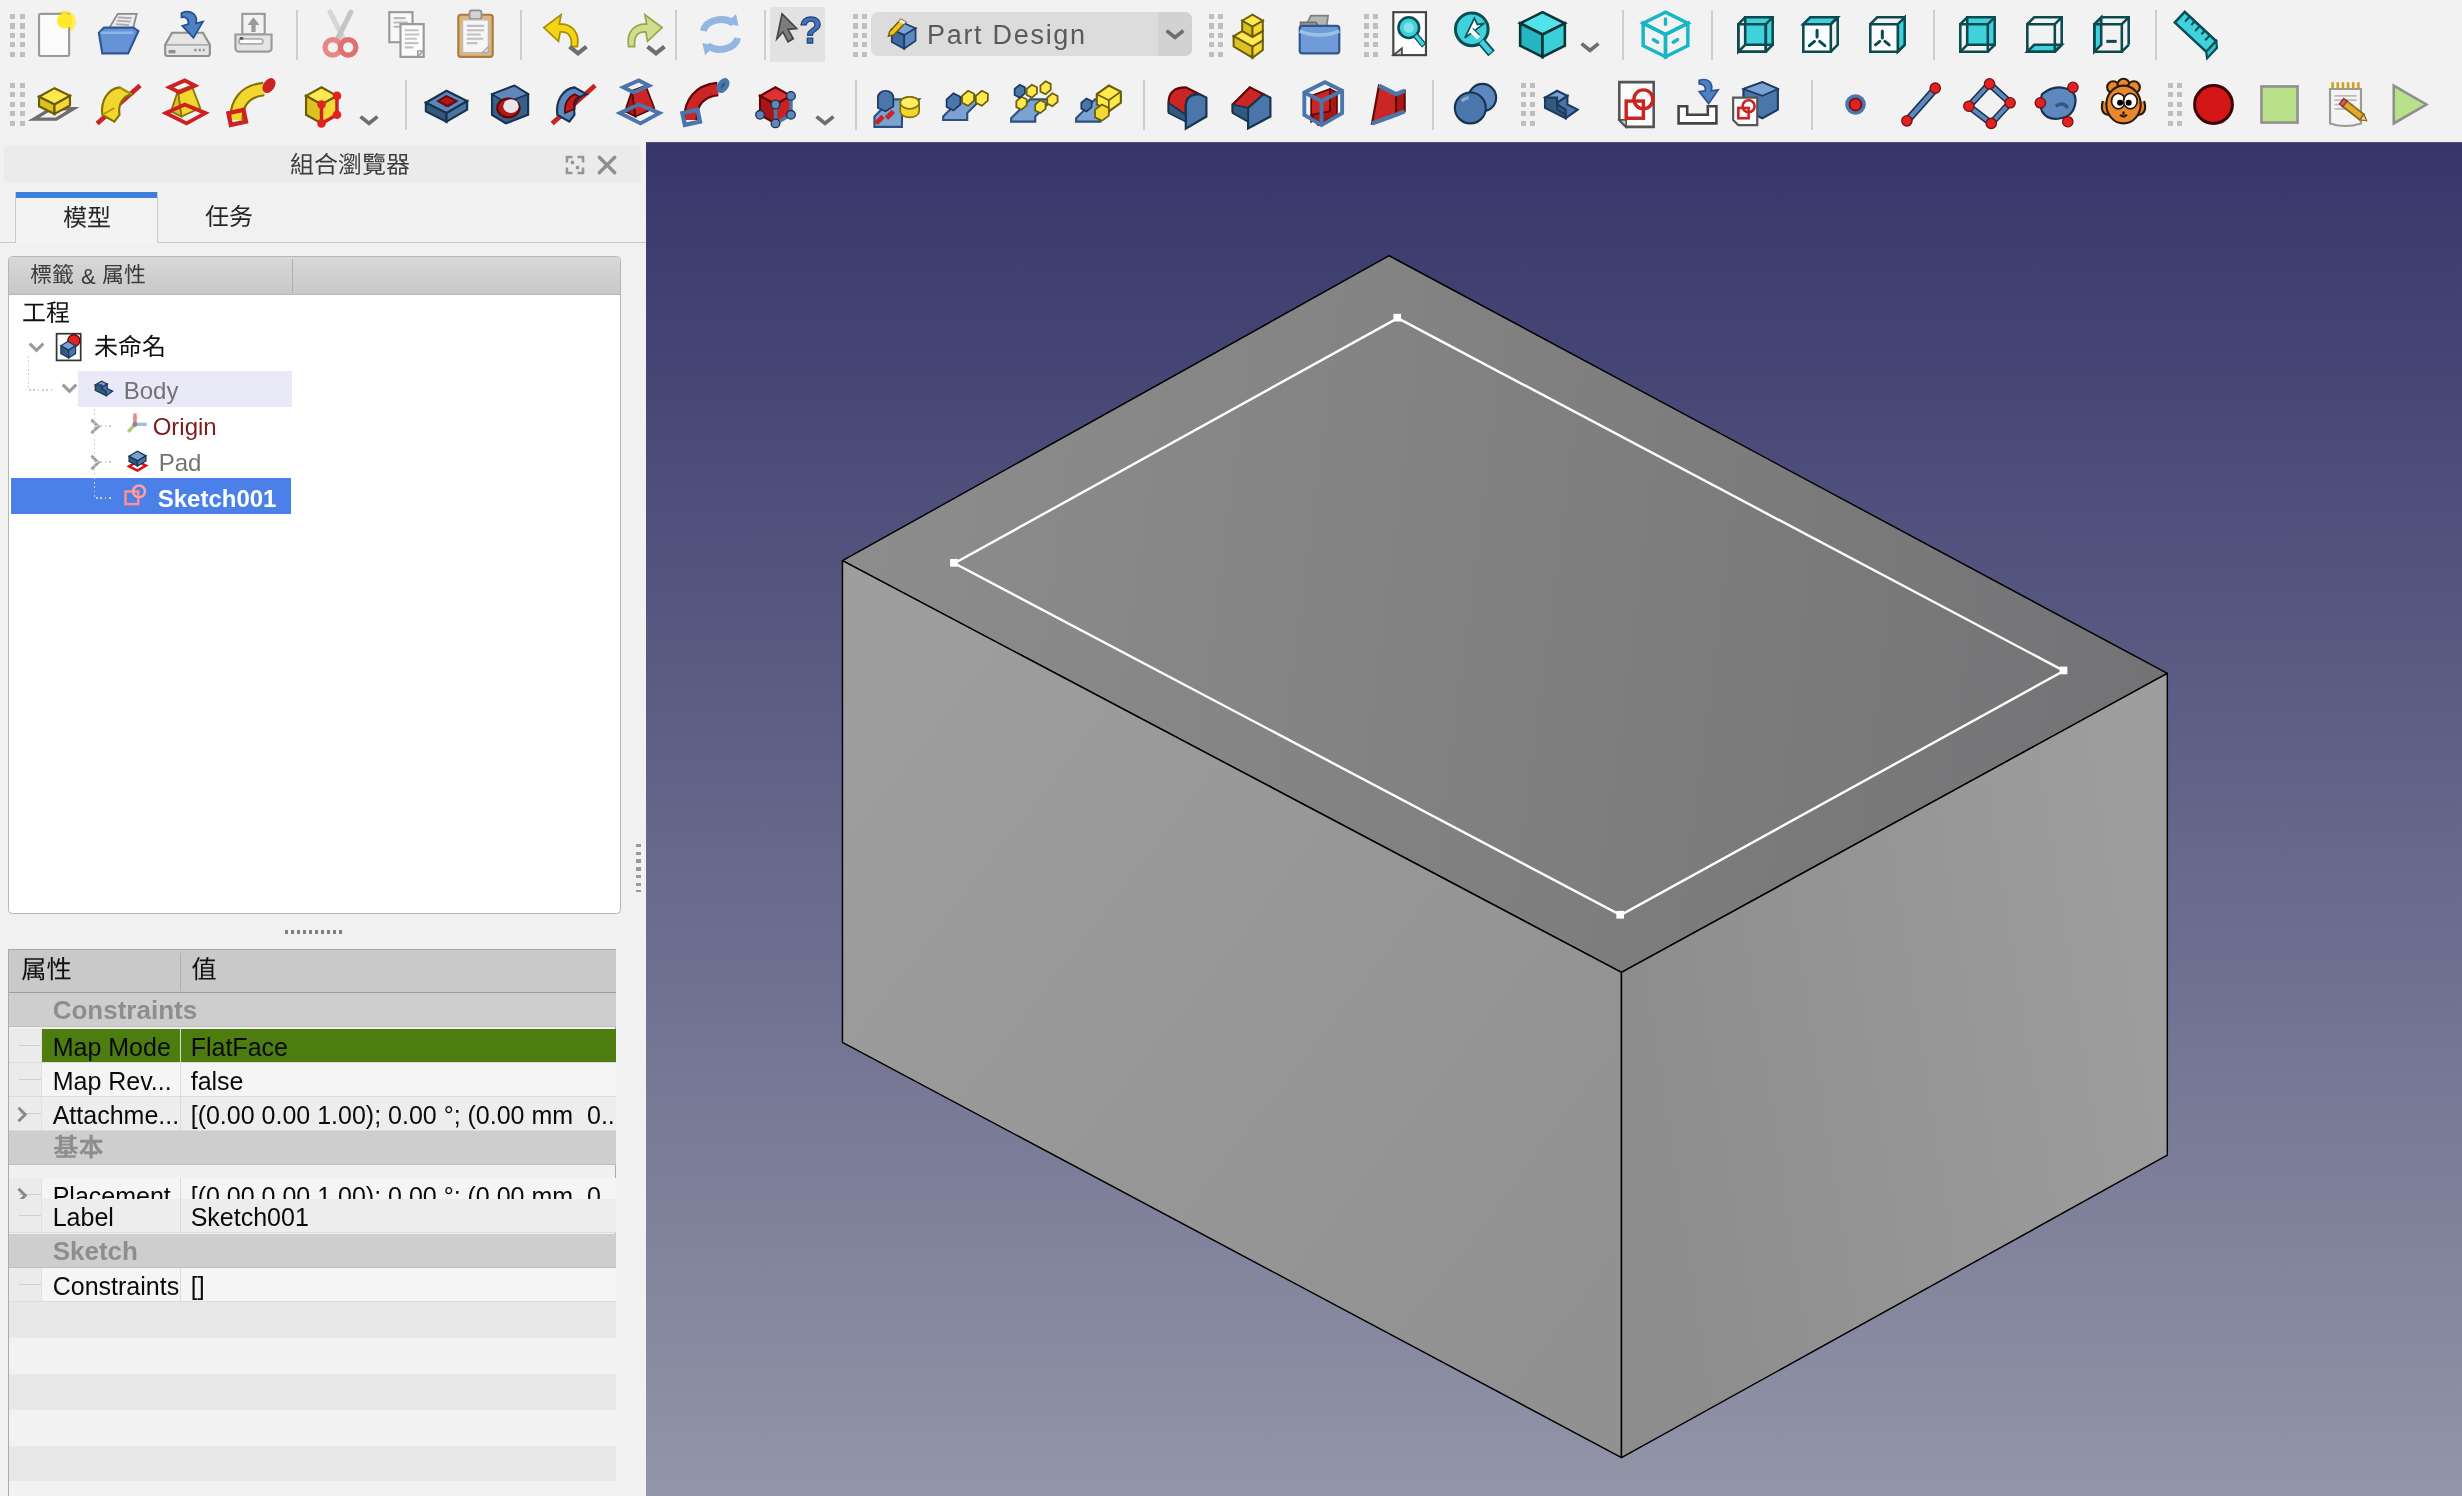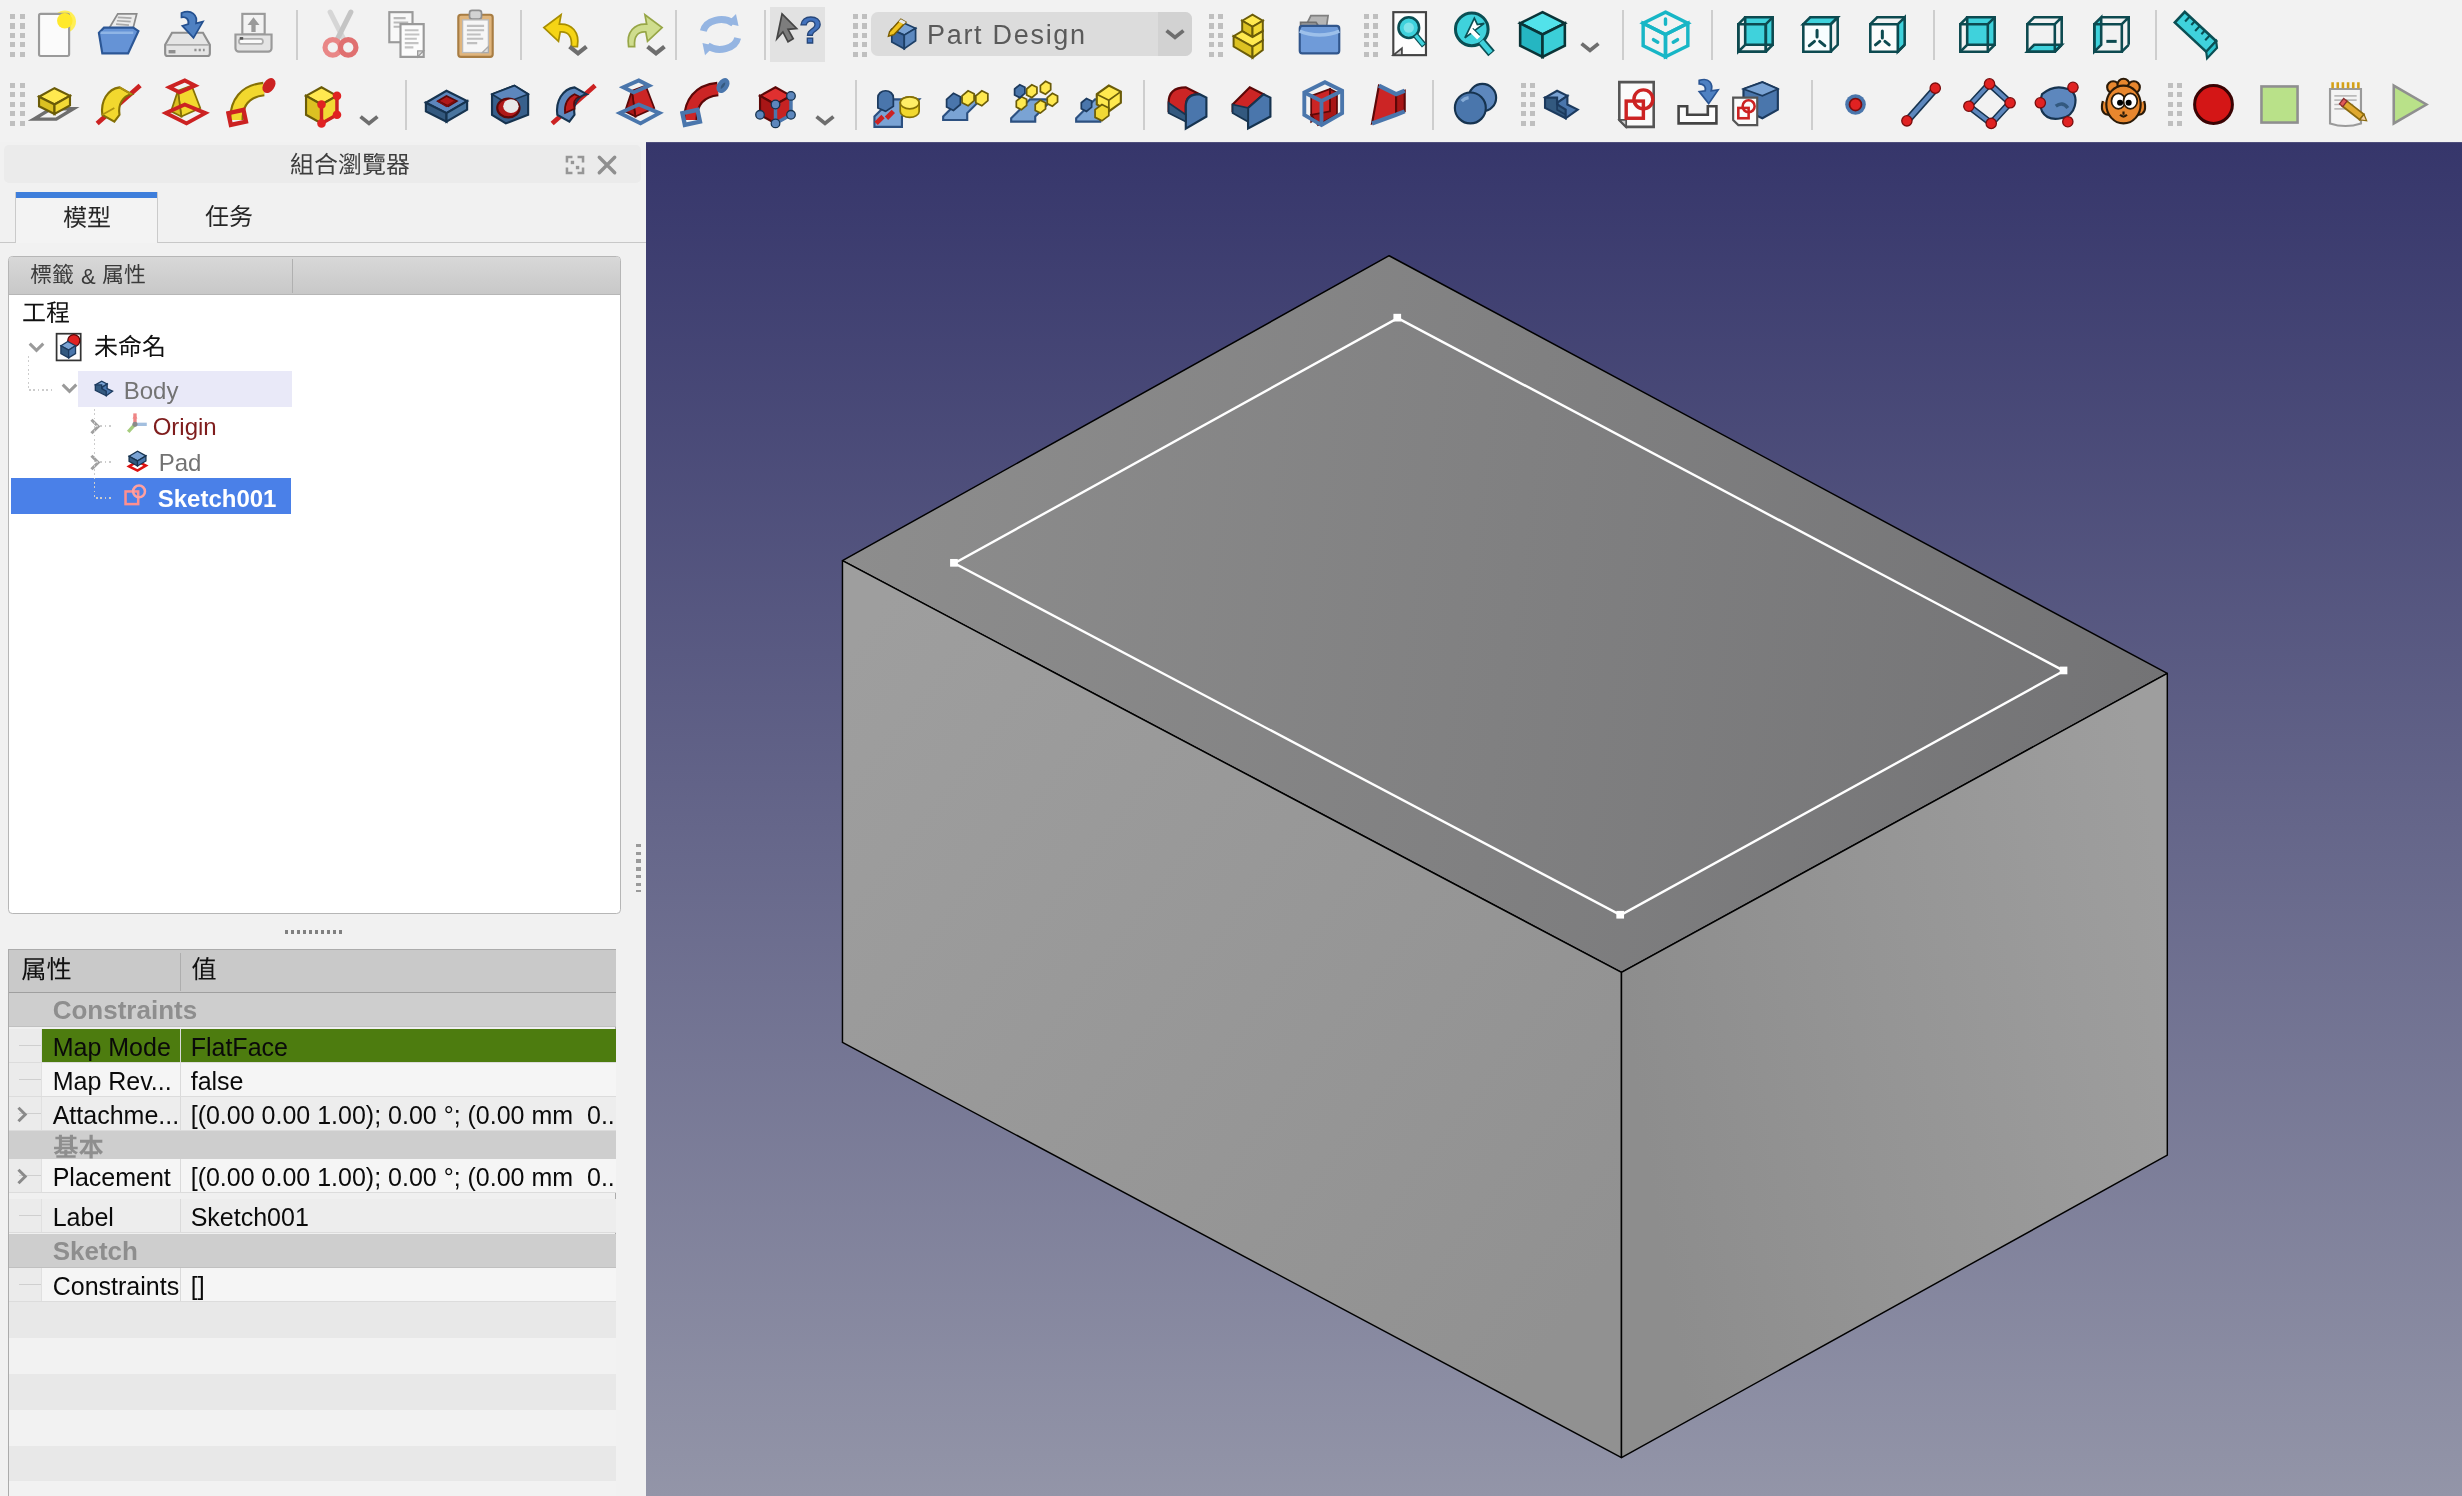--- a/index.html
+++ b/index.html
@@ -664,21 +664,21 @@
         <span class="pval">[(0.00 0.00 1.00); 0.00 °; (0.00 mm&nbsp;&nbsp;0....</span>
       </div>
 <div class="prow pgroup" style="top:181px">
         <div class="abs" style="left:44px;top:3.4px">
           <svg class="cjk" width="51" height="32" viewBox="0 0 60 38" fill="#8e8e8e">
             <path transform="translate(0.0,26.4) scale(0.03000,-0.03000)" d="M86 774H919V677H86ZM122 36H888V-62H122ZM294 634H702V550H294ZM294 506H702V422H294ZM32 377H968V279H32ZM260 196H742V101H260ZM224 850H344V324H224ZM659 849H782V323H659ZM437 259H559V-21H437ZM285 349 386 312Q354 259 309 212Q263 164 210 126Q157 87 100 62Q91 76 78 93Q65 110 50 126Q36 143 23 153Q76 173 126 203Q176 233 217 271Q259 309 285 349ZM720 349Q747 311 787 275Q828 240 878 211Q927 182 979 163Q966 152 951 136Q936 119 922 102Q909 85 900 71Q846 95 795 133Q744 171 700 217Q656 264 625 313Z"></path>
             <path transform="translate(30.0,26.4) scale(0.03000,-0.03000)" d="M59 655H943V533H59ZM225 202H771V80H225ZM436 849H563V-90H436ZM335 611 445 580Q410 473 361 376Q311 279 249 198Q186 118 112 60Q102 75 87 93Q71 111 54 128Q38 146 24 157Q92 204 152 276Q212 349 259 435Q306 522 335 611ZM661 608Q690 521 737 438Q783 355 844 286Q904 216 972 170Q957 157 939 139Q920 121 904 101Q888 81 877 64Q805 120 744 200Q683 281 635 377Q587 473 552 577Z"></path>
           </svg>
         </div>
       </div>
-<div class="prow" style="top:209px;background:#f5f5f5">
+<div class="prow" style="top:228px;background:#f5f5f5">
         <div class="cdv"></div>
         <div class="gut"></div>
         <div class="ptick"></div>
         <svg class="pexp" viewBox="0 0 16 20">
           <path d="M4 2 l8 8 -8 8" fill="none" stroke="#8a8a8a" stroke-width="3.5"></path>
         </svg>
         <span class="pname">Placement</span>
         <span class="pval">[(0.00 0.00 1.00); 0.00 °; (0.00 mm&nbsp;&nbsp;0....</span>
       </div>
 <div class="prow" style="top:249px;background:#ededed">

